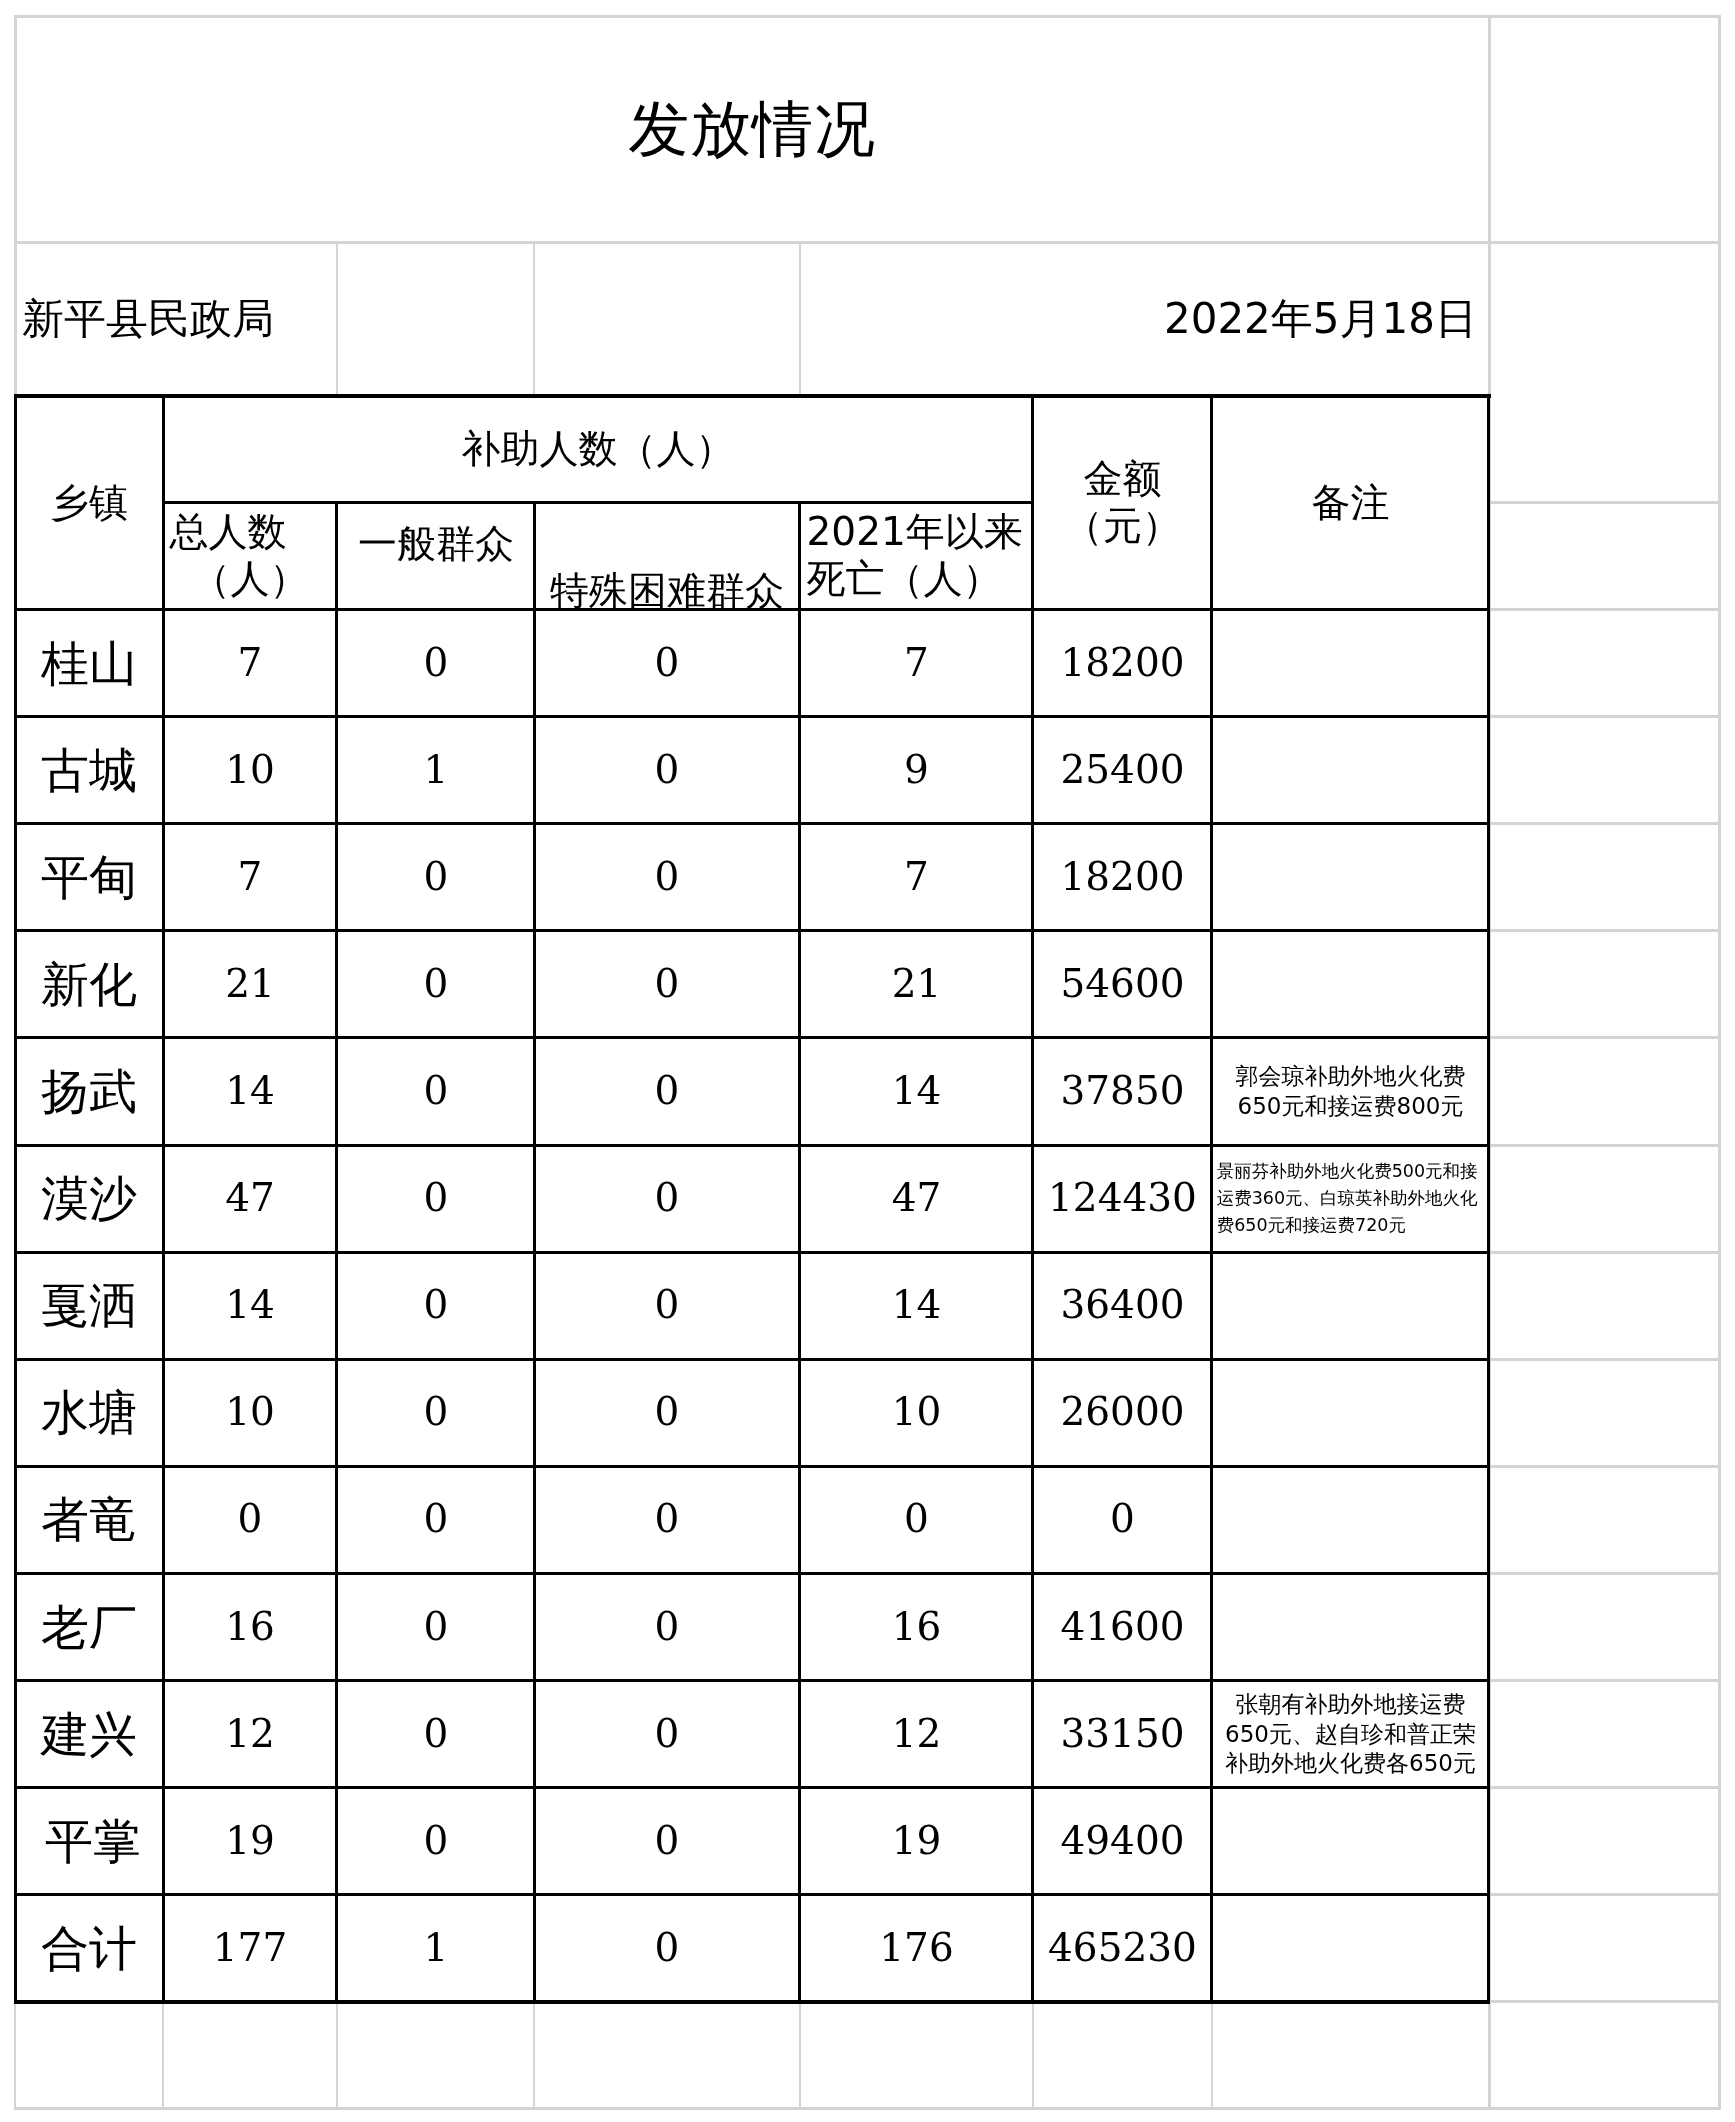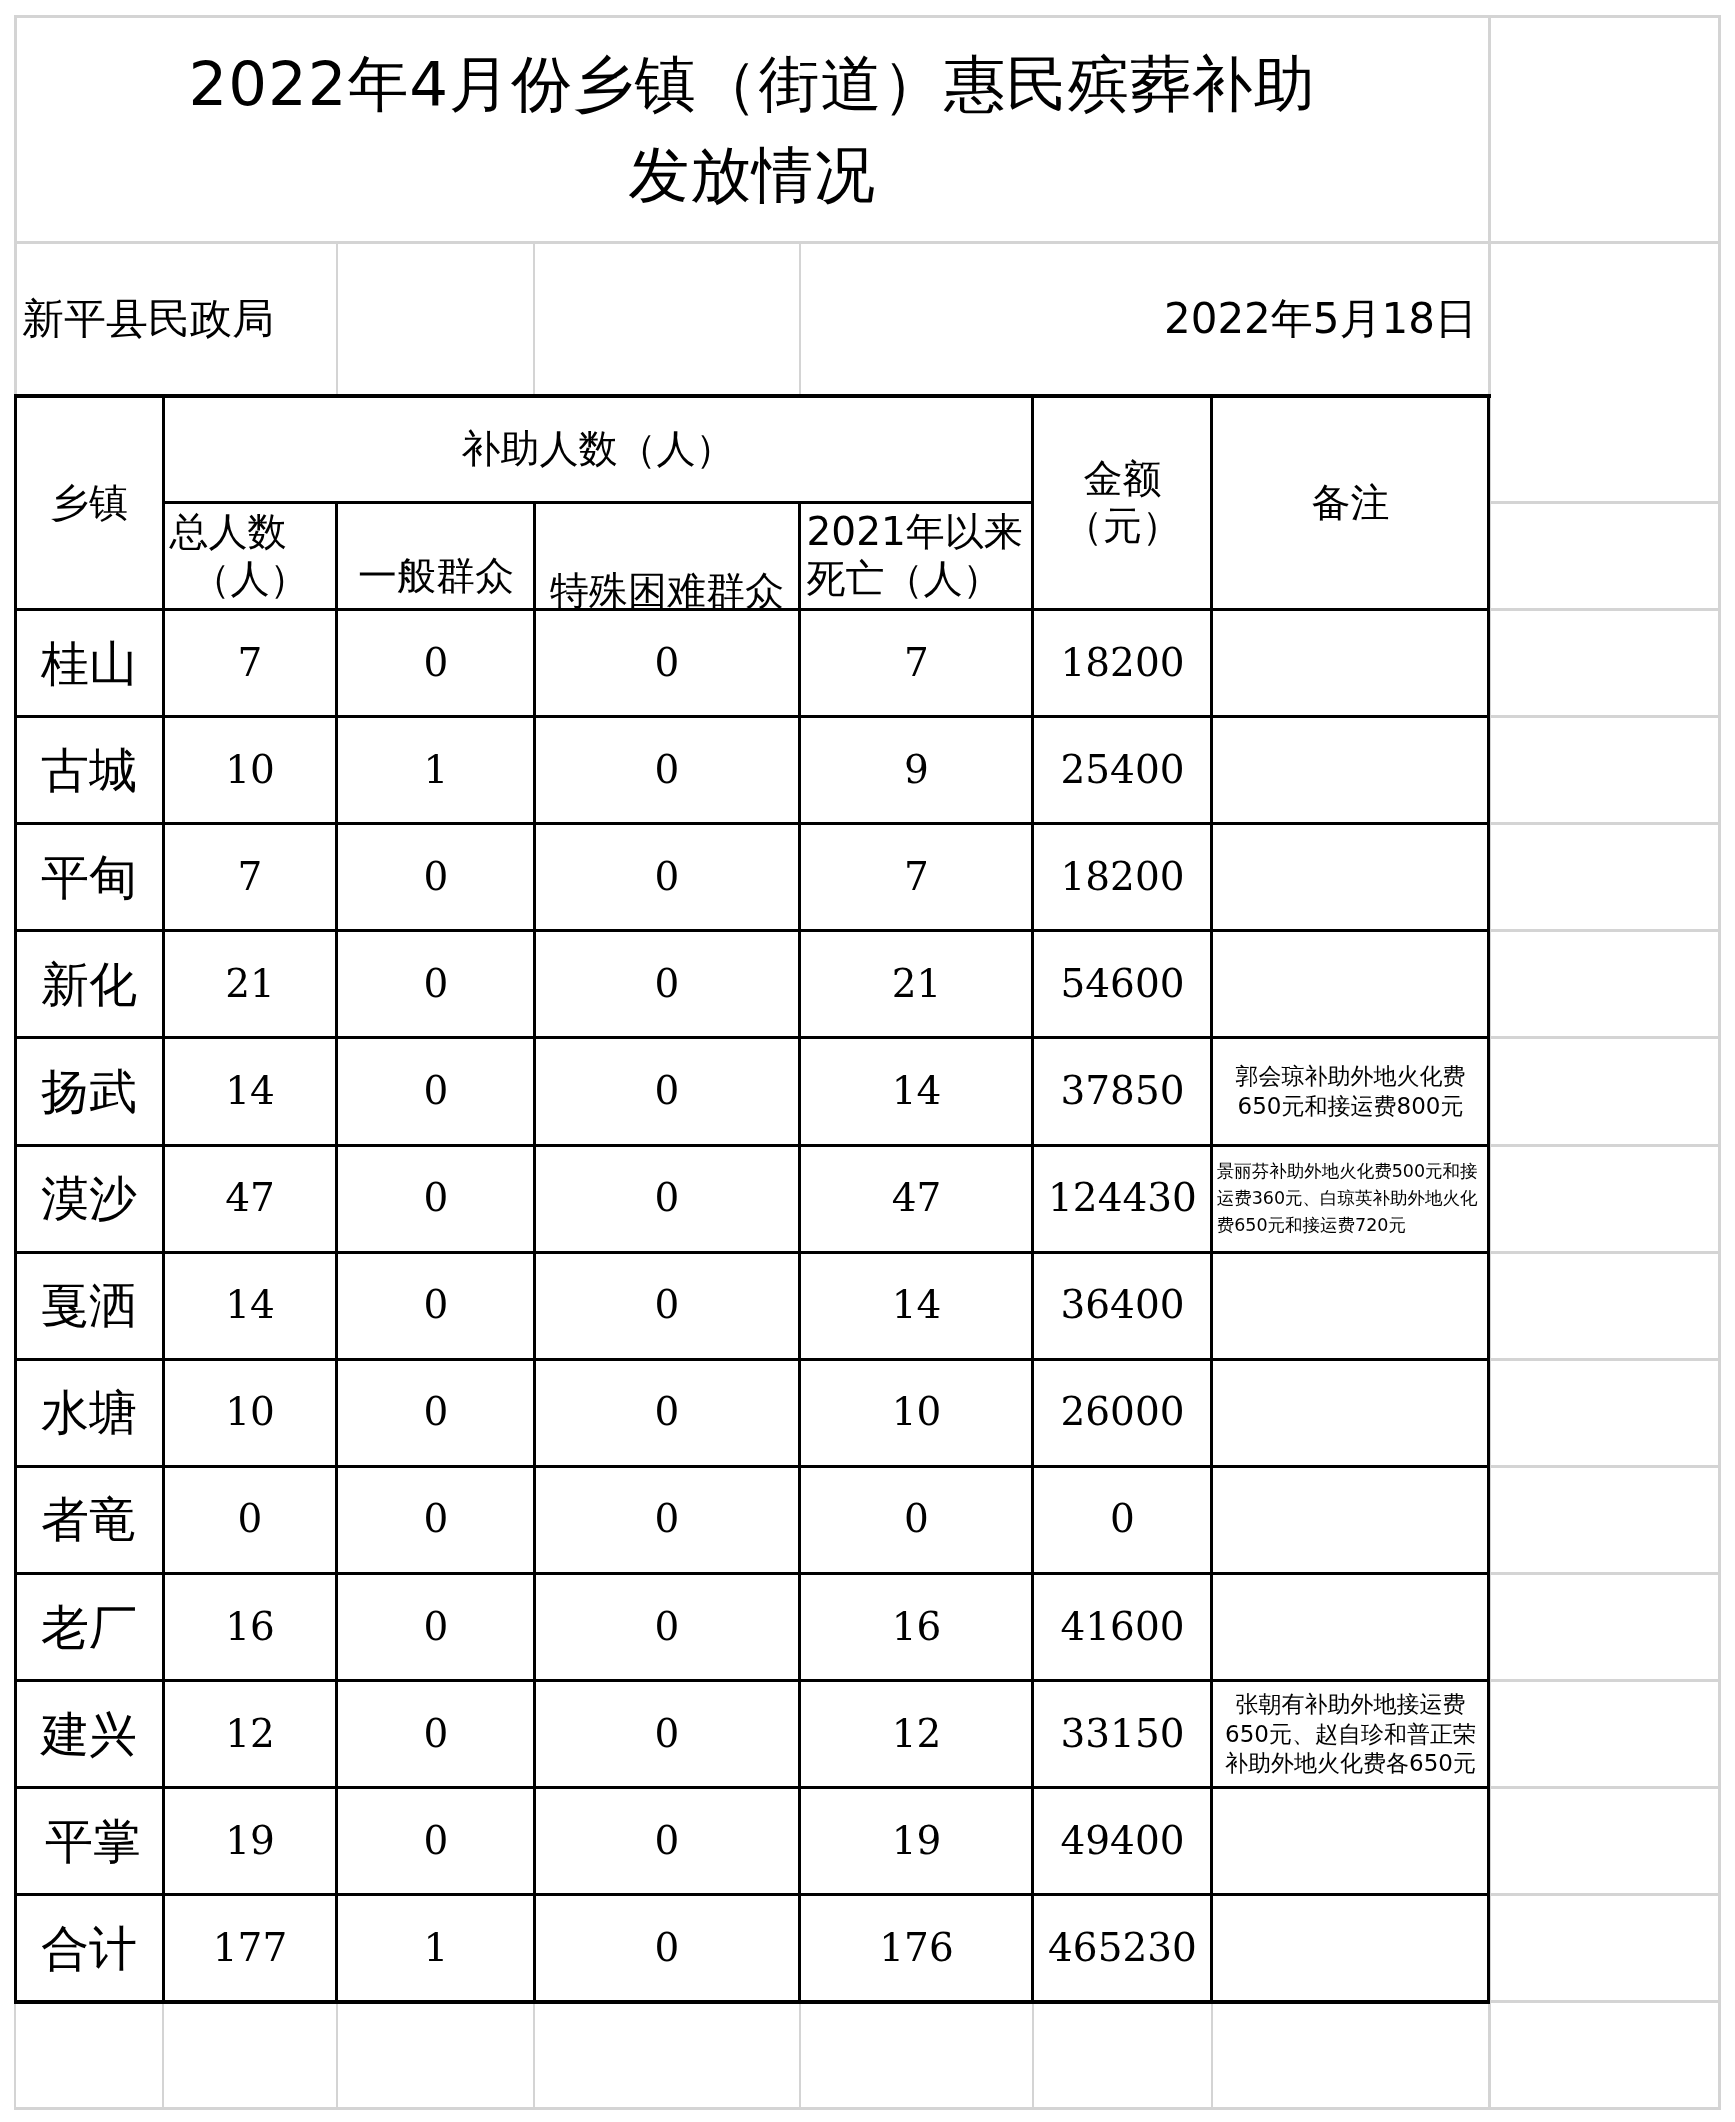--- a/index.html
+++ b/index.html
@@ -51,21 +51,20 @@
       <div class="gl" style="left: 1488px; top: 1572px; width: 233px; height: 2.8px;"></div>
       <div class="gl" style="left: 1488px; top: 1679px; width: 233px; height: 2.8px;"></div>
       <div class="gl" style="left: 1488px; top: 1786px; width: 233px; height: 2.8px;"></div>
       <div class="gl" style="left: 1488px; top: 1893px; width: 233px; height: 2.8px;"></div>
       <div class="gl" style="left: 1488px; top: 2000px; width: 233px; height: 2.8px;"></div>
       <div class="gl" style="left: 1488px; top: 2107px; width: 233px; height: 2.8px;"></div>
     </div>
 </div>
 
 <div class="cell title" style="left:16.6px;top:17.5px;width:1471px;height:223px;flex-direction:column;">
-  <div>2022年4月份乡镇（街道）惠民殡葬补助</div>
   <div>发放情况</div>
 </div>
 
 <div class="cell info" style="left:22px;top:244px;width:314px;height:151px;justify-content:flex-start;">
   <span>新平县民政局</span>
 </div>
 <div class="cell info" style="left:801px;top:244px;width:676px;height:151px;justify-content:flex-end;">
   <span>2022年5月18日</span>
 </div>
 
@@ -101,21 +100,21 @@
 <div class="cell hdr" style="left:16.6px;top:398px;width:145px;height:210px;">
   <span>乡镇</span>
 </div>
 <div class="cell hdr" style="left:164px;top:398px;width:868px;height:103px;">
   <span>补助人数（人）</span>
 </div>
 <div class="cell hdr" style="left:164px;top:504px;width:172px;height:104px;flex-direction:column;">
   <span style="align-self:flex-start;padding-left:5.5px;">总人数</span>
   <span>（人）</span>
 </div>
-<div class="cell hdr" style="left:338px;top:504px;width:196px;height:80px;margin-top:32px;">
+<div class="cell hdr" style="left:338px;top:504px;width:196px;height:80px;">
   <span>一般群众</span>
 </div>
 <div class="cell hdr" style="left:535px;top:529px;width:264px;height:124px;">
   <span>特殊困难群众</span>
 </div>
 <div class="cell hdr" style="left:801px;top:504px;width:231px;height:104px;flex-direction:column;align-items:flex-start;padding-left:5.5px;">
   <span>2021年以来</span>
   <span>死亡（人）</span>
 </div>
 <div class="cell hdr" style="left:1034px;top:398px;width:177px;height:210px;flex-direction:column;">

